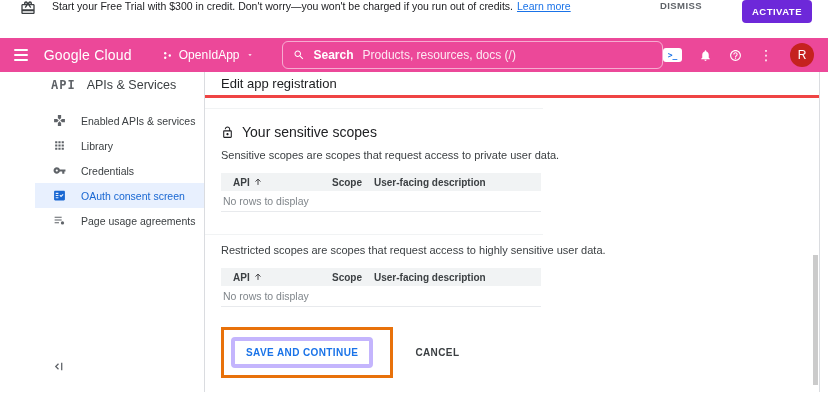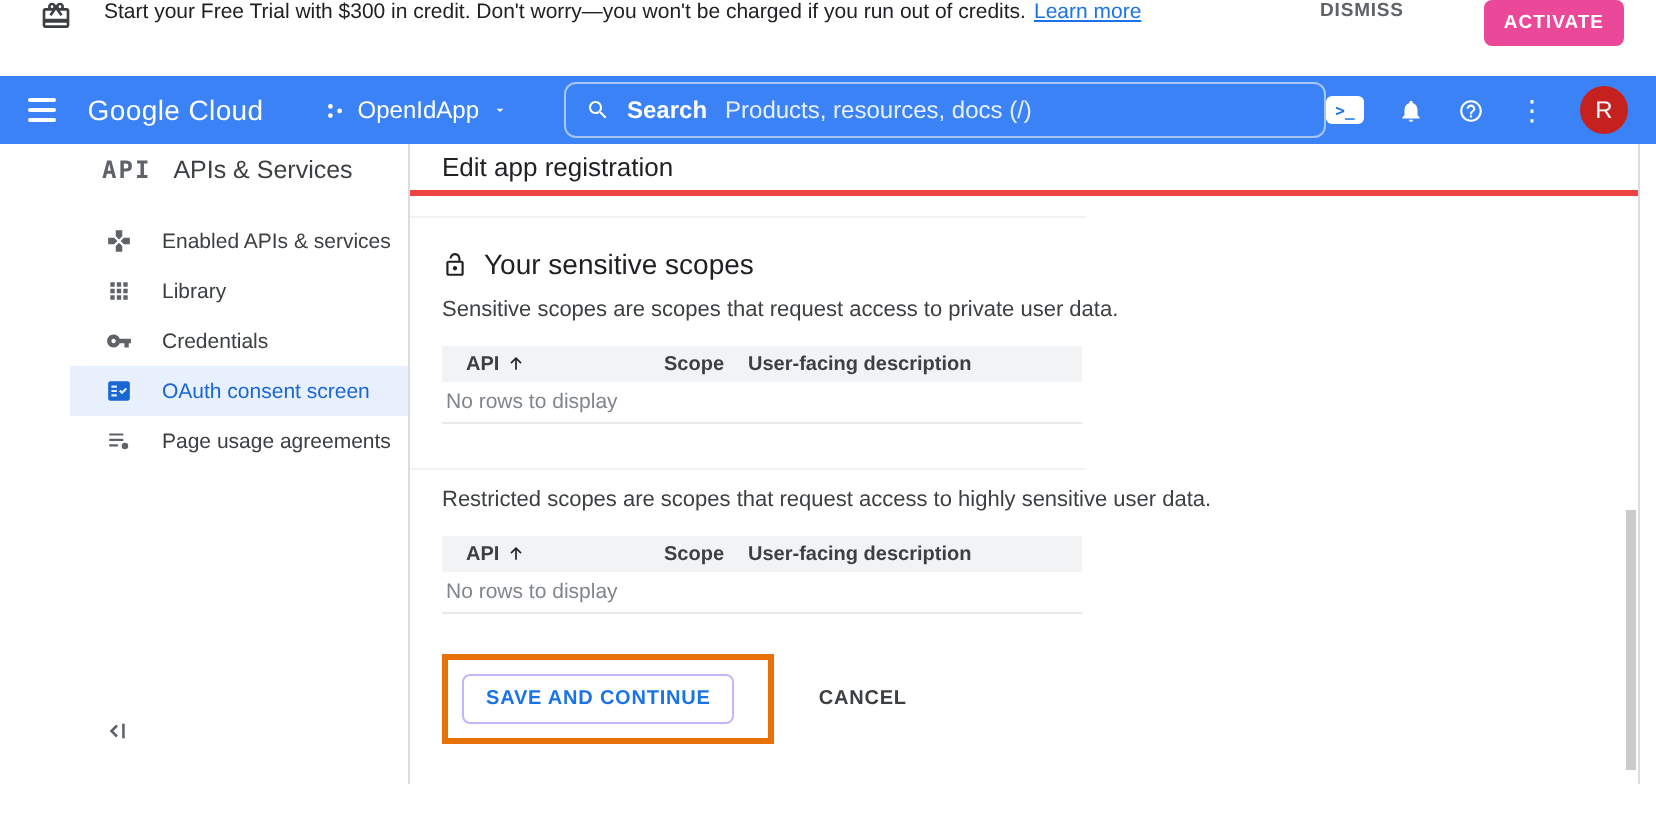--- a/index.html
+++ b/index.html
@@ -8,24 +8,24 @@
     position:relative; width:828px; height:414px; background:#fff;
     font-family:"Liberation Sans", sans-serif; color:#202124; overflow:hidden;
   }
   
   .banner { height:38px; display:flex; align-items:flex-start; padding:0 16px 0 20px; background:#fff; }
   .gift { width:16px; height:16px; margin-right:16px; flex:none; }
   .banner-text { font-size:10.5px; color:#202124; }
   .learn-more { color:#1a73e8; text-decoration:underline; margin-left:4px; cursor:pointer; }
   .banner-spacer { flex:1; }
   .dismiss { font-size:9.5px; font-weight:bold; letter-spacing:.4px; color:#5f6368; margin-right:40px; cursor:pointer; }
-  .activate { font-size:9.5px; font-weight:bold; letter-spacing:.5px; color:#fff; background:#ec4899; border:none;
+  .activate { font-size:9.5px; font-weight:bold; letter-spacing:.5px; color:#fff; background:#6d28d9; border:none;
     padding:6px 10px; border-radius:4px; cursor:pointer; }
   
-  .appbar { height:34px; background:#3b82f6; display:flex; align-items:center; padding:0 14px; color:#fff; }
+  .appbar { height:34px; background:#ec4899; display:flex; align-items:center; padding:0 14px; color:#fff; }
   .hamburger { width:16px; display:flex; flex-direction:column; gap:3px; margin-right:16px; cursor:pointer; }
   .hamburger span { display:block; height:2px; background:#fff; border-radius:1px; }
   .gc-logo { font-size:14px; letter-spacing:.2px; white-space:nowrap; cursor:pointer; }
   .project { display:flex; align-items:center; gap:6px; margin-left:30px; font-size:12px; cursor:pointer; }
   .project svg { display:block; }
   .searchbox { margin-left:28px; width:440px; height:28px; border:1px solid rgba(255,255,255,.55);
     border-radius:6px; display:flex; align-items:center; padding:0 10px; gap:9px; cursor:text; }
   .searchbox .s-label { font-size:12px; font-weight:bold; }
   .searchbox .s-ph { font-size:12px; color:rgba(255,255,255,.88); font-weight:normal; }
   .bar-right { margin-left:auto; display:flex; align-items:center; gap:17px; }
@@ -60,21 +60,21 @@
   .tbl { width:320px; margin-top:12px; }
   .tbl-head { display:flex; align-items:center; background:#f1f3f4; height:18px; font-size:10px; font-weight:bold; color:#3c4043; }
   .th1 { width:77px; padding-left:12px; display:flex; align-items:center; gap:3px; }
   .th2 { width:76px;padding-left:34px; }
   .th3 { flex:1; }
   .tbl-empty { height:21px; display:flex; align-items:center; padding-left:2px; font-size:10.5px; color:#80868b;
     border-bottom:1px solid #e8eaed; }
   .hr-sec { height:1px; background:#f1f3f4; width:338px; margin-top:22px; }
   .actions { margin-top:20px; margin-left:16px; display:flex; align-items:center; }
   .highlight-box { border:3px solid #e8710a; padding:7px 17px 7px 7px; display:inline-block; background:transparent; }
-  .save-btn { background:#fff; border:1px solid #c4b5fd; border-radius:4px; color:#1a73e8; font-size:10px; font-weight:bold;
+  .save-btn { background:#fff; border:4px solid #c4b5fd; border-radius:4px; color:#1a73e8; font-size:10px; font-weight:bold;
     letter-spacing:.4px; padding:6px 11px; cursor:pointer; font-family:inherit; }
   .cancel-btn { margin-left:22px; font-size:10px; font-weight:bold; letter-spacing:.4px; color:#3c4043; background:none;
     border:none; cursor:pointer; font-family:inherit; }
   .scroll-thumb { position:absolute; right:1px; top:183px; width:5px; height:130px; background:#cbcbcb; cursor:grab; }
   
   .right-strip { flex:1; position:relative; }
   .collapse-right { position:absolute; left:20px; top:10px; color:#1a73e8; cursor:pointer; }
 </style>
 </head>
 <body>

